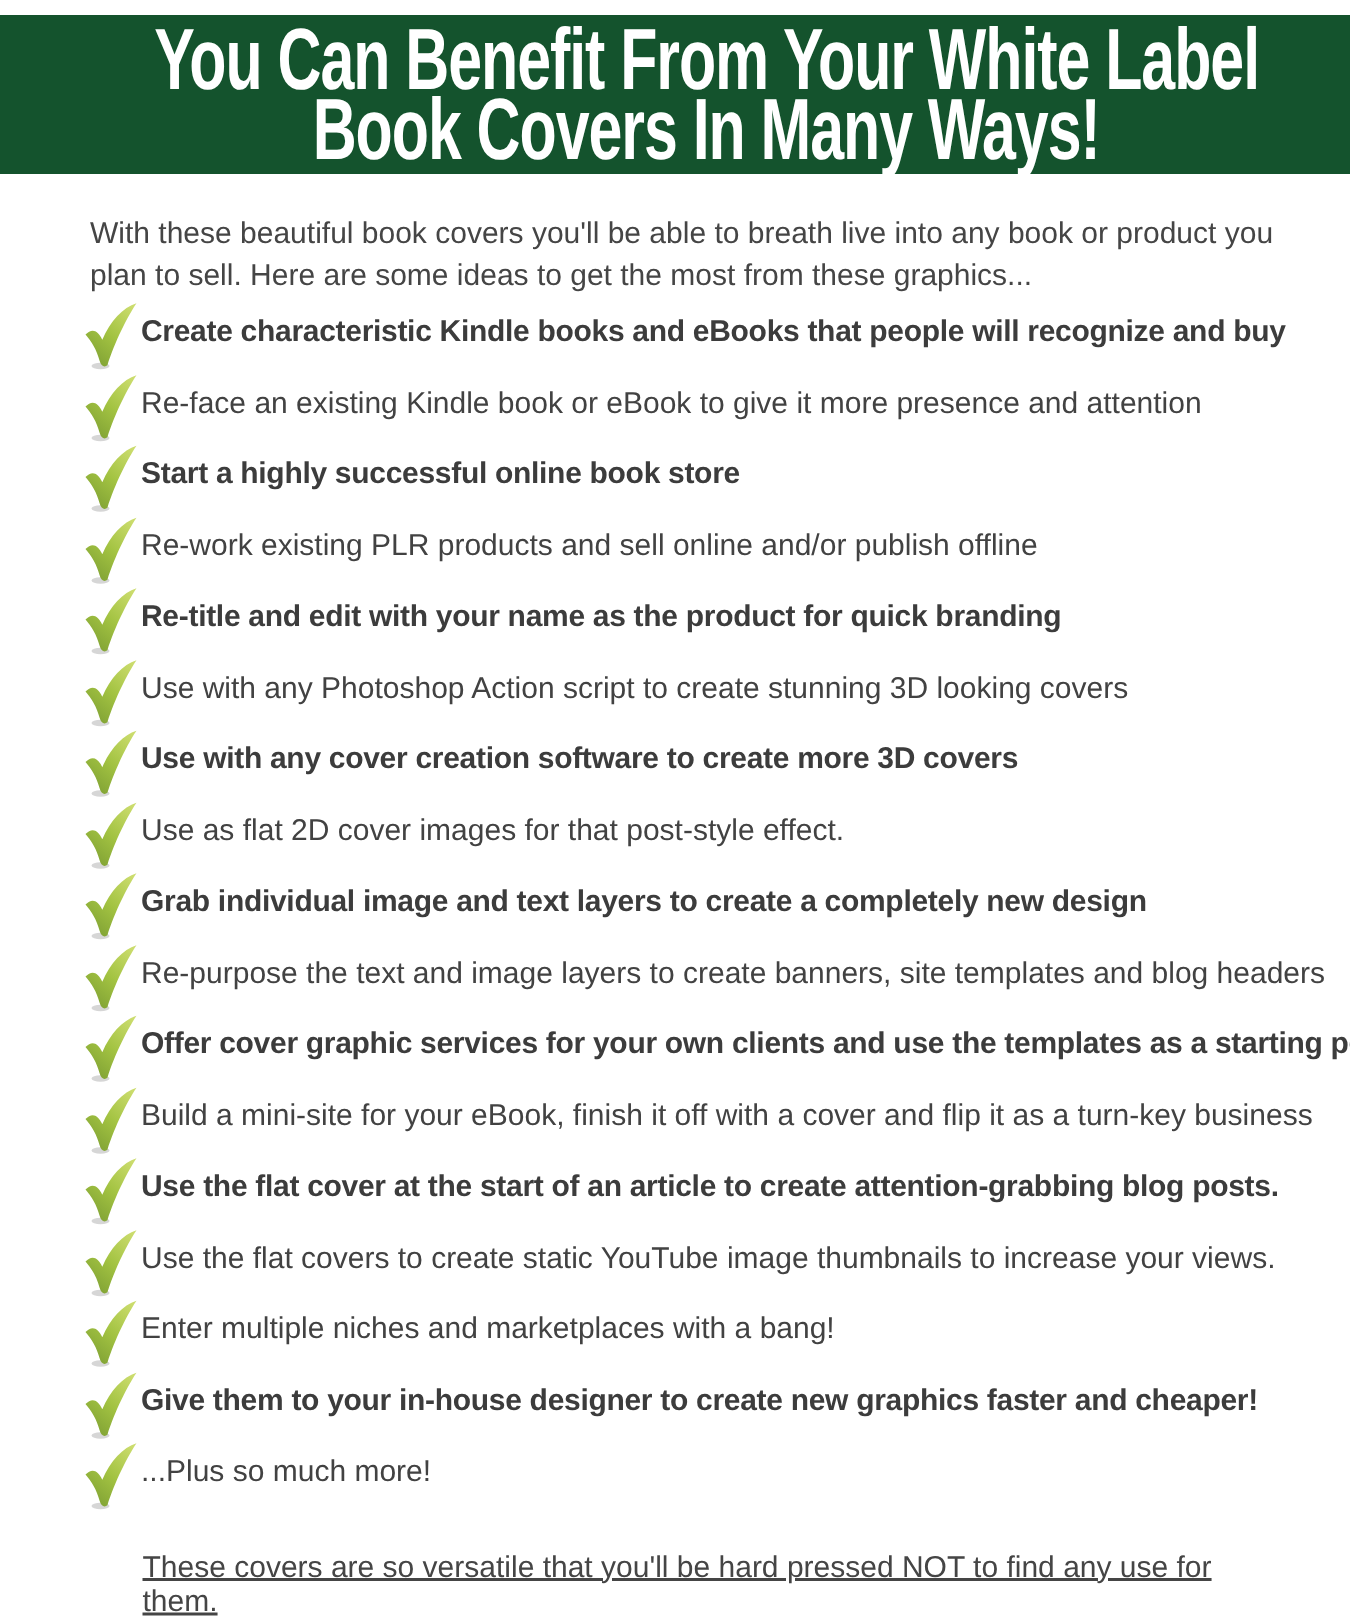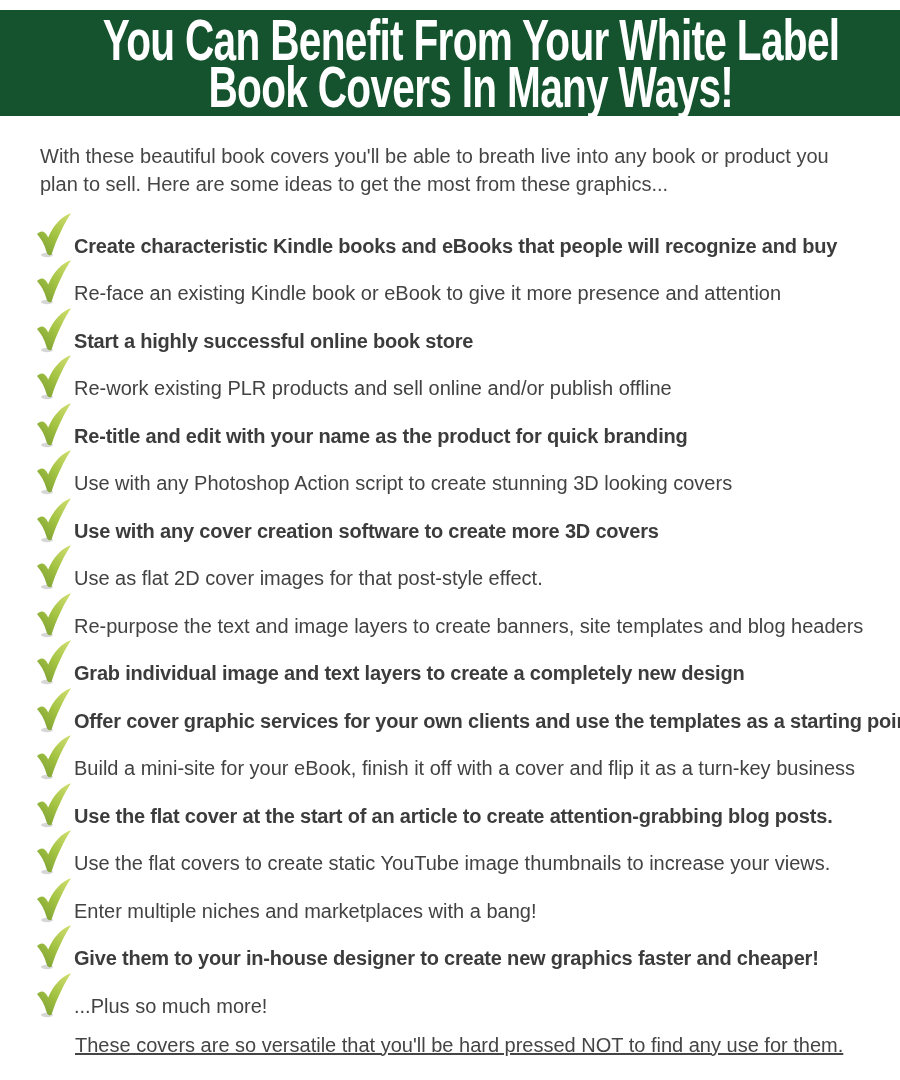--- a/index.html
+++ b/index.html
@@ -23,32 +23,32 @@
     color:#ffffff;
     font-weight:700;
     font-size:58px;
     line-height:47px;
     letter-spacing:-1px;
     white-space:nowrap;
     transform:scaleX(0.70);
     transform-origin:center;
   }
   
-  .content { padding:26px 42px 0 40px; }
+  .content { padding:26px 42px 0 60px; }
   .intro {
     font-size:20px;
     line-height:28px;
     color:#454545;
     max-width:828px;
     margin:0 0 12px 0;
   }
   .benefit-list { margin-left:-5px; }
   .item {
     display:flex;
-    align-items:flex-end;
+    align-items:flex-start;
     height:47.5px;
   }
   .item .check {
     flex:0 0 38px;
     width:38px; height:46px;
     margin-top:-9px;
   }
   .item .txt {
     font-size:20px;
     color:#424242;
@@ -228,58 +228,58 @@
       <path class="check-path" d="M2 22
                C6 18 10 18.5 13.2 25.5
                C18.5 13 27 4 36 1.2
                C30 10 21.5 27 16.6 42.5
                C14.8 44 12.4 43.4 11.4 39.5
                C9.6 32.5 6 26.5 2 22 Z" fill="url(#checkgrad-7)"></path>
     </svg>
     <span class="txt">Use as flat 2D cover images for that post-style effect.</span>
   </div>
 
+  <div class="item bold">
+    <svg class="check" viewBox="0 0 38 46" xmlns="http://www.w3.org/2000/svg">
+      <defs>
+        <linearGradient class="check-grad" x1="0.85" y1="0" x2="0.15" y2="1" id="checkgrad-8">
+          <stop offset="0" stop-color="#cbdc6d"></stop>
+          <stop offset="0.5" stop-color="#a3c342"></stop>
+          <stop offset="1" stop-color="#7d9f33"></stop>
+        </linearGradient>
+      </defs>
+      <ellipse class="check-shadow" cx="12" cy="43" rx="6" ry="2.2" fill="#b5b5b5" opacity="0.55"></ellipse>
+      <path class="check-path" d="M2 22
+               C6 18 10 18.5 13.2 25.5
+               C18.5 13 27 4 36 1.2
+               C30 10 21.5 27 16.6 42.5
+               C14.8 44 12.4 43.4 11.4 39.5
+               C9.6 32.5 6 26.5 2 22 Z" fill="url(#checkgrad-8)"></path>
+    </svg>
+    <span class="txt">Grab individual image and text layers to create a completely new design</span>
+  </div>
+
   <div class="item">
     <svg class="check" viewBox="0 0 38 46" xmlns="http://www.w3.org/2000/svg">
       <defs>
         <linearGradient class="check-grad" x1="0.85" y1="0" x2="0.15" y2="1" id="checkgrad-9">
           <stop offset="0" stop-color="#cbdc6d"></stop>
           <stop offset="0.5" stop-color="#a3c342"></stop>
           <stop offset="1" stop-color="#7d9f33"></stop>
         </linearGradient>
       </defs>
       <ellipse class="check-shadow" cx="12" cy="43" rx="6" ry="2.2" fill="#b5b5b5" opacity="0.55"></ellipse>
       <path class="check-path" d="M2 22
                C6 18 10 18.5 13.2 25.5
                C18.5 13 27 4 36 1.2
                C30 10 21.5 27 16.6 42.5
                C14.8 44 12.4 43.4 11.4 39.5
                C9.6 32.5 6 26.5 2 22 Z" fill="url(#checkgrad-9)"></path>
     </svg>
     <span class="txt">Re-purpose the text and image layers to create banners, site templates and blog headers</span>
-  </div>
-
-  <div class="item bold">
-    <svg class="check" viewBox="0 0 38 46" xmlns="http://www.w3.org/2000/svg">
-      <defs>
-        <linearGradient class="check-grad" x1="0.85" y1="0" x2="0.15" y2="1" id="checkgrad-8">
-          <stop offset="0" stop-color="#cbdc6d"></stop>
-          <stop offset="0.5" stop-color="#a3c342"></stop>
-          <stop offset="1" stop-color="#7d9f33"></stop>
-        </linearGradient>
-      </defs>
-      <ellipse class="check-shadow" cx="12" cy="43" rx="6" ry="2.2" fill="#b5b5b5" opacity="0.55"></ellipse>
-      <path class="check-path" d="M2 22
-               C6 18 10 18.5 13.2 25.5
-               C18.5 13 27 4 36 1.2
-               C30 10 21.5 27 16.6 42.5
-               C14.8 44 12.4 43.4 11.4 39.5
-               C9.6 32.5 6 26.5 2 22 Z" fill="url(#checkgrad-8)"></path>
-    </svg>
-    <span class="txt">Grab individual image and text layers to create a completely new design</span>
   </div>
 
   <div class="item bold">
     <svg class="check" viewBox="0 0 38 46" xmlns="http://www.w3.org/2000/svg">
       <defs>
         <linearGradient class="check-grad" x1="0.85" y1="0" x2="0.15" y2="1" id="checkgrad-10">
           <stop offset="0" stop-color="#cbdc6d"></stop>
           <stop offset="0.5" stop-color="#a3c342"></stop>
           <stop offset="1" stop-color="#7d9f33"></stop>
         </linearGradient>

